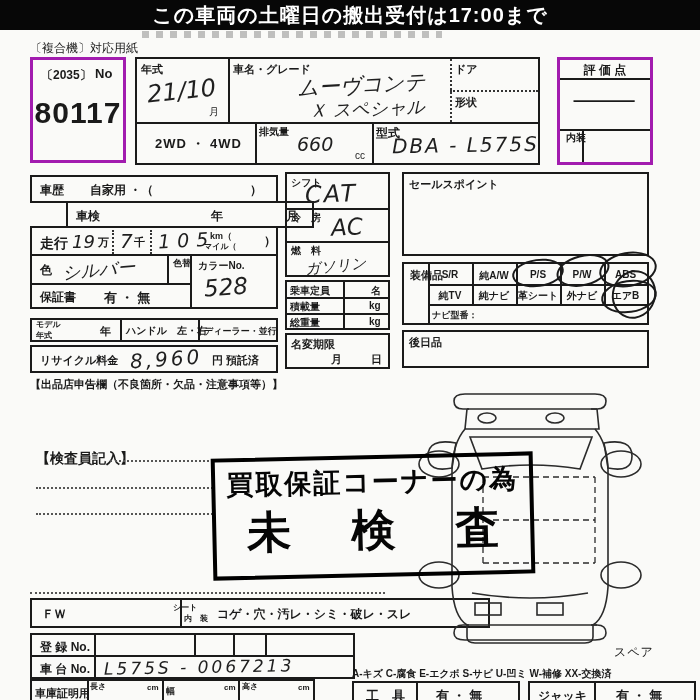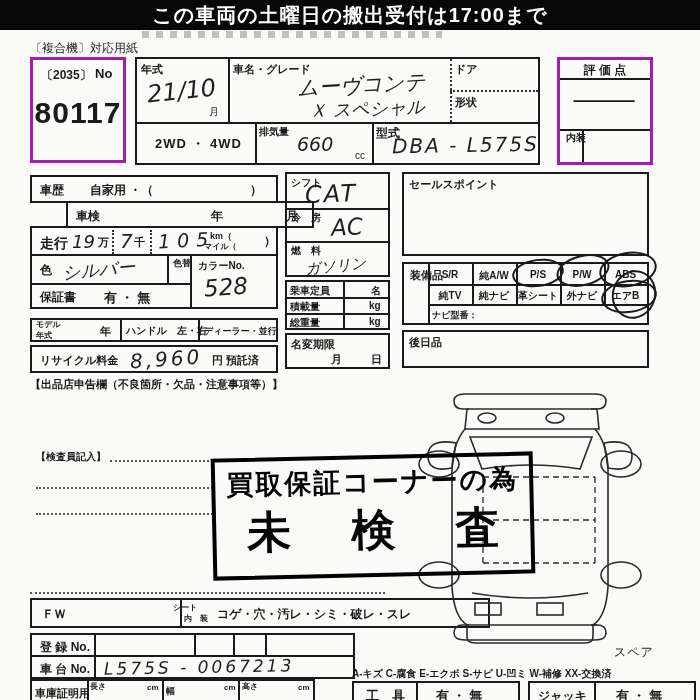--- a/index.html
+++ b/index.html
@@ -180,21 +180,21 @@
 
   <div class="circle" style="left:512px;top:259px;width:48px;height:24px;transform:rotate(-8deg);"></div>
   <div class="circle" style="left:556px;top:255px;width:50px;height:27px;transform:rotate(-14deg);"></div>
   <div class="circle" style="left:599px;top:252px;width:54px;height:31px;transform:rotate(-10deg);"></div>
   <div class="circle" style="left:601px;top:280px;width:52px;height:29px;transform:rotate(-8deg);"></div>
   <div class="circle" style="left:612px;top:270px;width:40px;height:45px;transform:rotate(18deg);border-width:2px;"></div>
   <div class="box" style="left:402px;top:330px;width:247px;height:38px;">
     <div class="lbl" style="left:5px;top:3px;font-size:11px;">後日品</div>
   </div>
 
-  <div class="lbl" style="left:36px;top:450px;font-size:10px;">【検査員記入】</div>
+  <div class="lbl" style="left:36px;top:450px;font-size:14px;">【検査員記入】</div>
   <div class="dotline" style="left:110px;top:460px;width:103px;"></div>
   <div class="dotline" style="left:36px;top:487px;width:177px;"></div>
   <div class="dotline" style="left:36px;top:513px;width:177px;"></div>
   <div class="dotline" style="left:30px;top:592px;width:355px;"></div>
 
   <svg class="abs" style="left:420px;top:385px;z-index:1;overflow:visible;" width="220" height="262" viewBox="0 0 220 262">
     <g fill="none" stroke="#2b2b2b" stroke-width="1.6">
       <path d="M49 24 h-6 q-9 0 -9 -8 q0 -7 11 -7 h130 q11 0 11 7 q0 8 -9 8 h-6"></path>
       <path d="M47 24 h130"></path>
       <path d="M47 24 l-2 20 h134 l-2 -20"></path>

